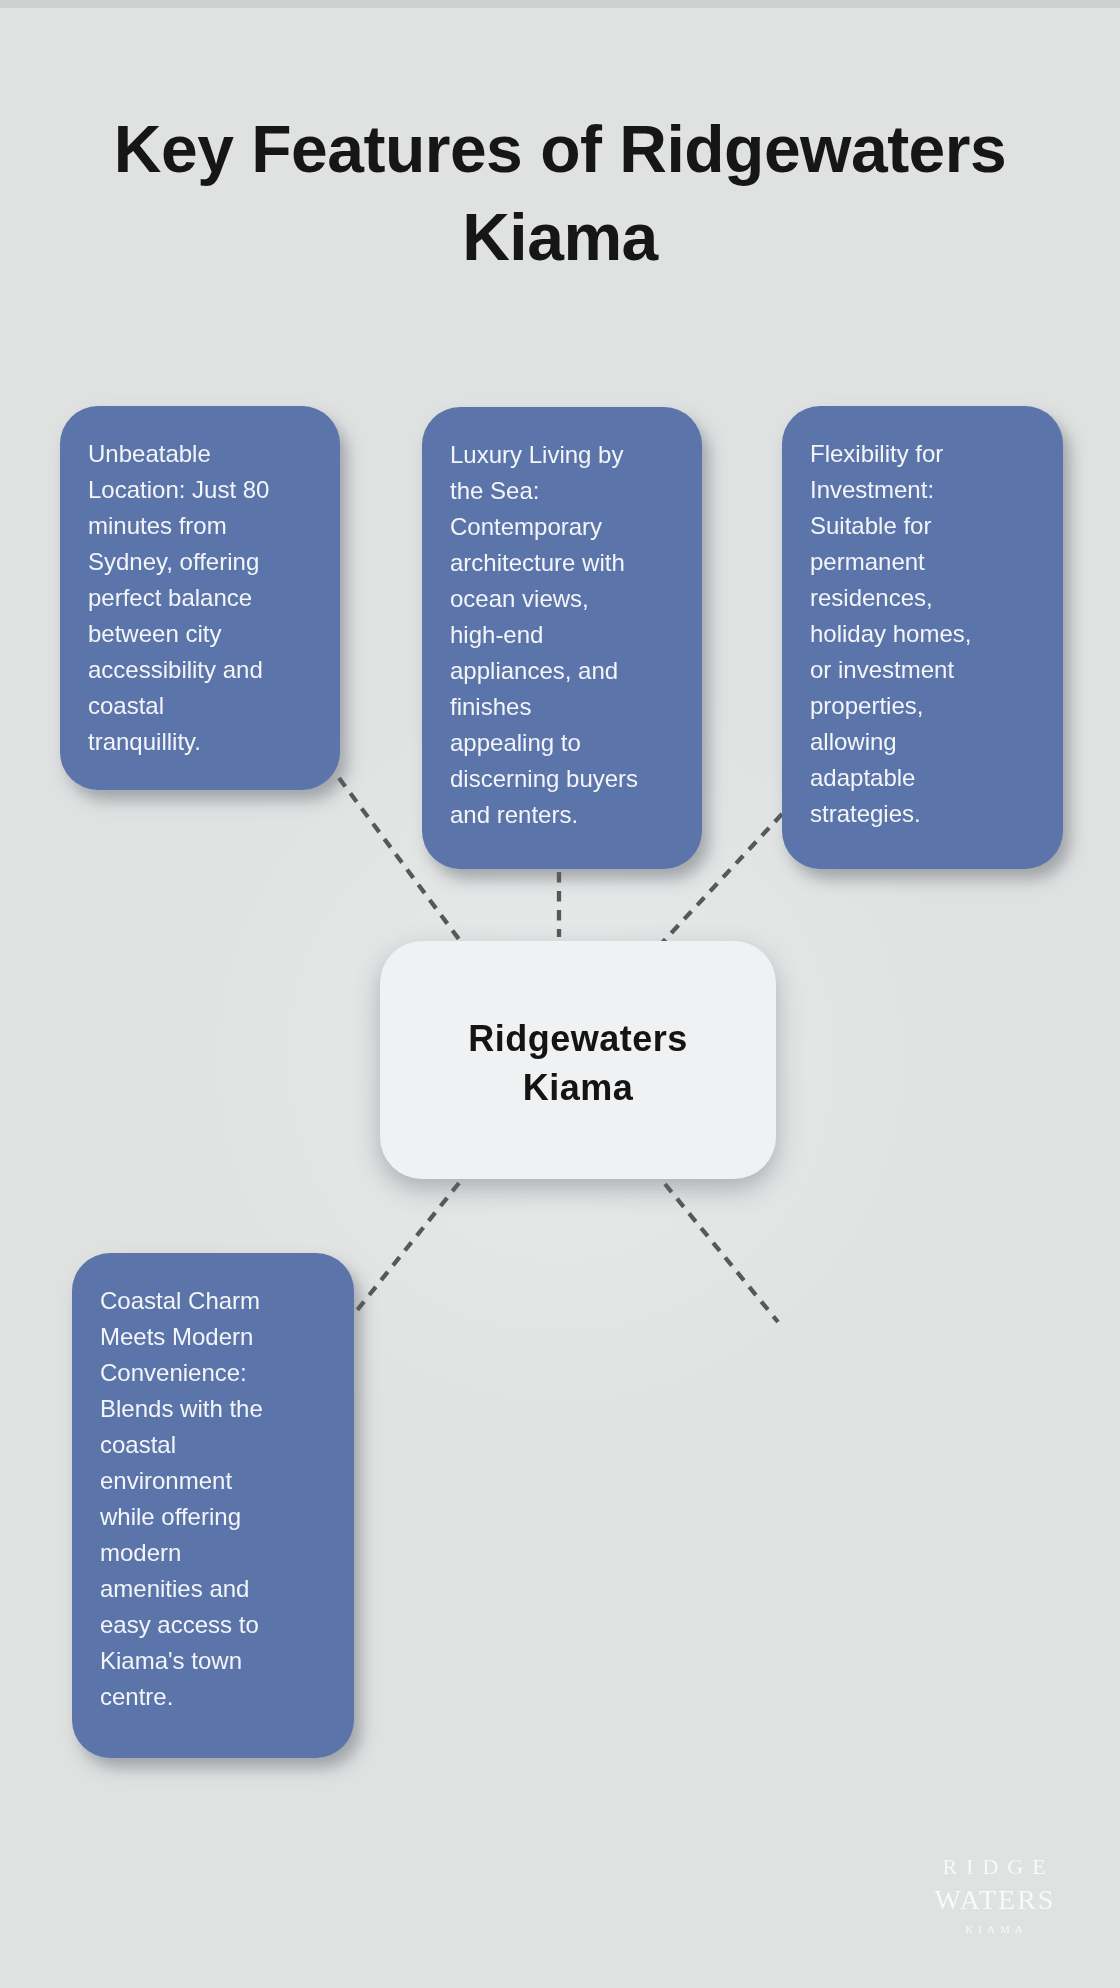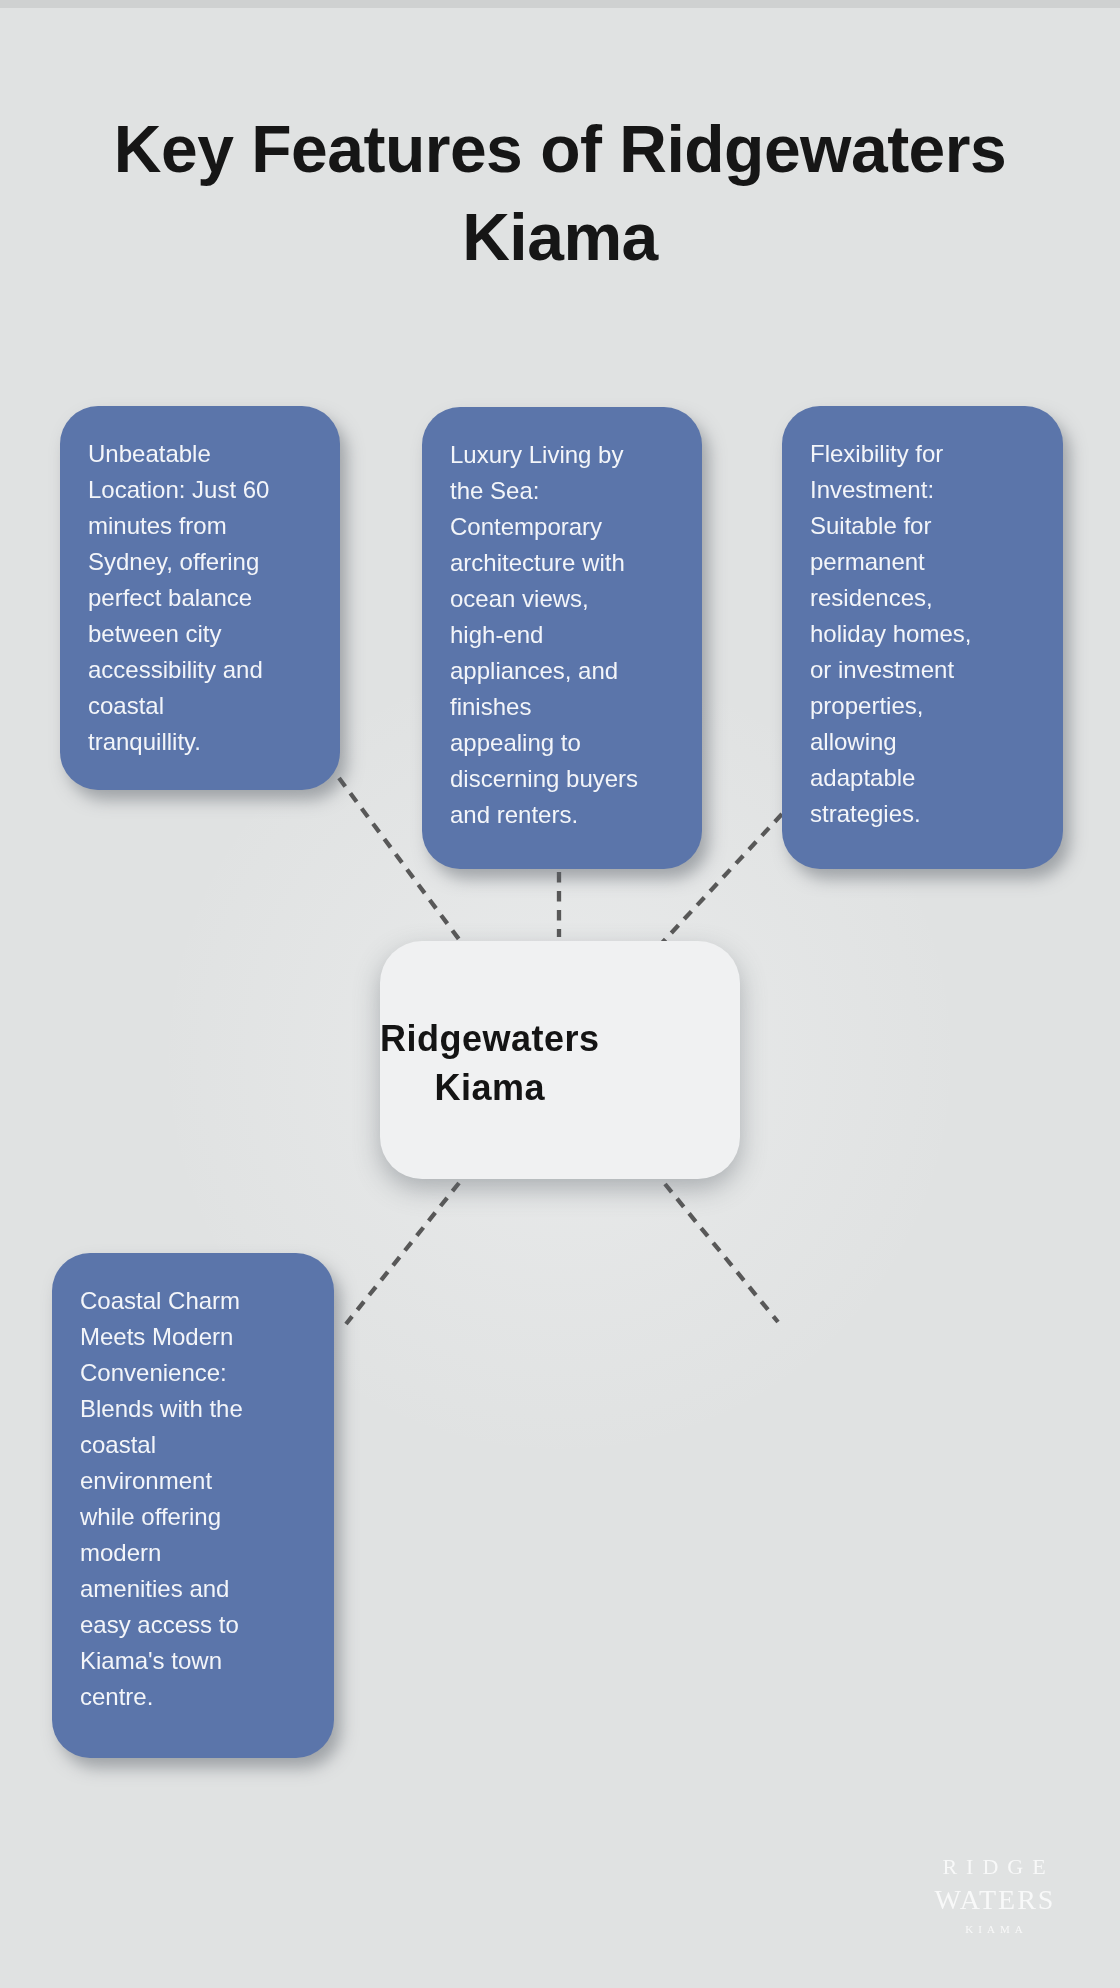--- a/index.html
+++ b/index.html
@@ -63,34 +63,34 @@
   }
   .feature p {
     font-size: 24px;
     line-height: 36px;
     color: var(--feature-text);
     white-space: pre-line;
   }
   .box-1 { left: 60px;  top: 398px; width: 280px; height: 384px; }
   .box-2 { left: 422px; top: 399px; width: 280px; height: 462px; }
   .box-3 { left: 782px; top: 398px; width: 281px; height: 463px; }
-  .box-4 { left: 52px;  top: 1245px; width: 282px; height: 505px; }
+  .box-4 { left: 72px;  top: 1245px; width: 282px; height: 505px; }
   .box-5 { left: 780px; top: 1246px; width: 280px; height: 461px; }
 
   .center-node {
     position: absolute;
     z-index: 3;
     left: 380px; top: 933px;
-    width: 360px; height: 238px;
+    width: 396px; height: 238px;
     background: var(--center-bg);
     border-radius: 42px;
     box-shadow: 0 10px 26px rgba(100, 106, 112, 0.45);
     display: flex;
     align-items: center;
-    justify-content: flex-start;
+    justify-content: center;
   }
   .center-node .center-label {
     font-weight: 700;
     font-size: 36px;
     line-height: 49px;
     letter-spacing: 0.5px;
     color: var(--center-text);
     text-align: center;
     white-space: pre-line;
     padding-top: 6px;
@@ -137,21 +137,21 @@
   <svg class="connectors" viewBox="0 0 1120 1988" xmlns="http://www.w3.org/2000/svg">
     <line x1="339" y1="770" x2="464" y2="938"></line>
     <line x1="559" y1="864" x2="559" y2="929"></line>
     <line x1="782" y1="806" x2="661" y2="936"></line>
     <line x1="459" y1="1175" x2="346" y2="1316"></line>
     <line x1="665" y1="1176" x2="778" y2="1314"></line>
   </svg>
 
   <div class="feature box-1">
     <p>Unbeatable
-Location: Just 60
+Location: Just 80
 minutes from
 Sydney, offering
 perfect balance
 between city
 accessibility and
 coastal
 tranquillity.</p>
   </div>
 
   <div class="feature box-2">

